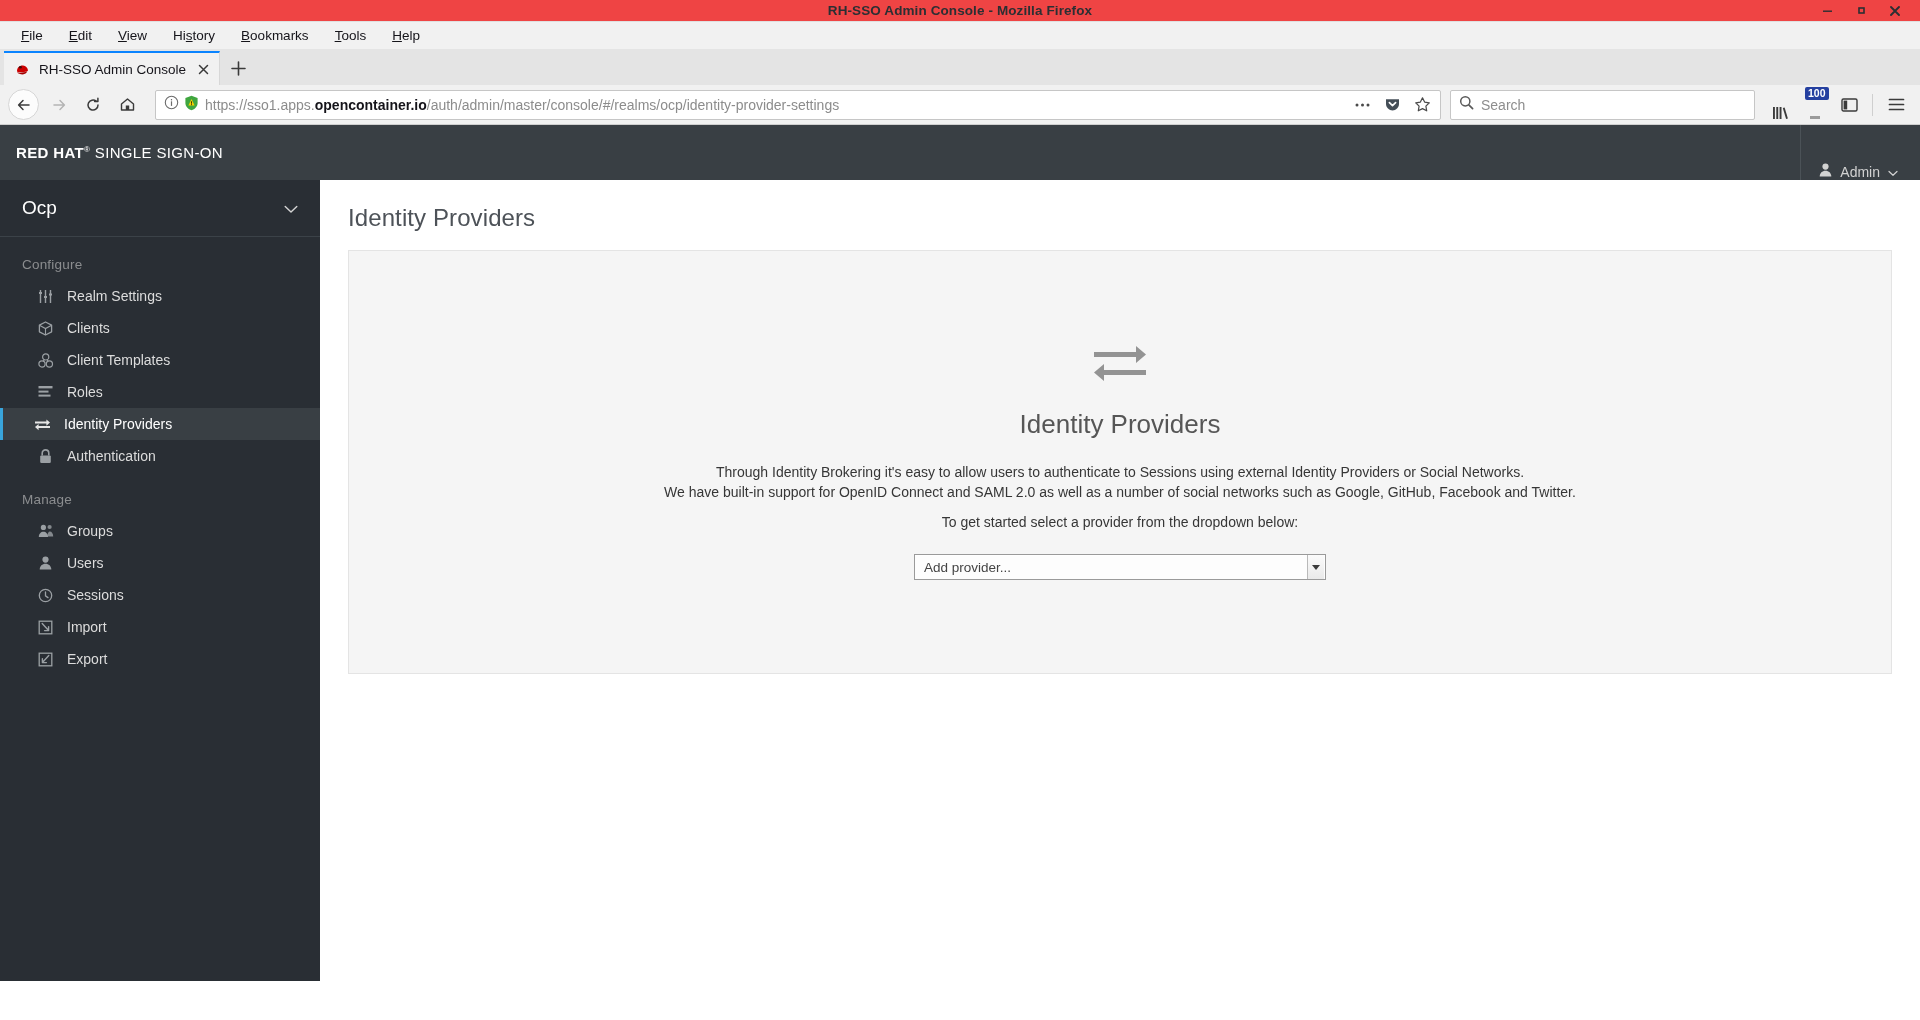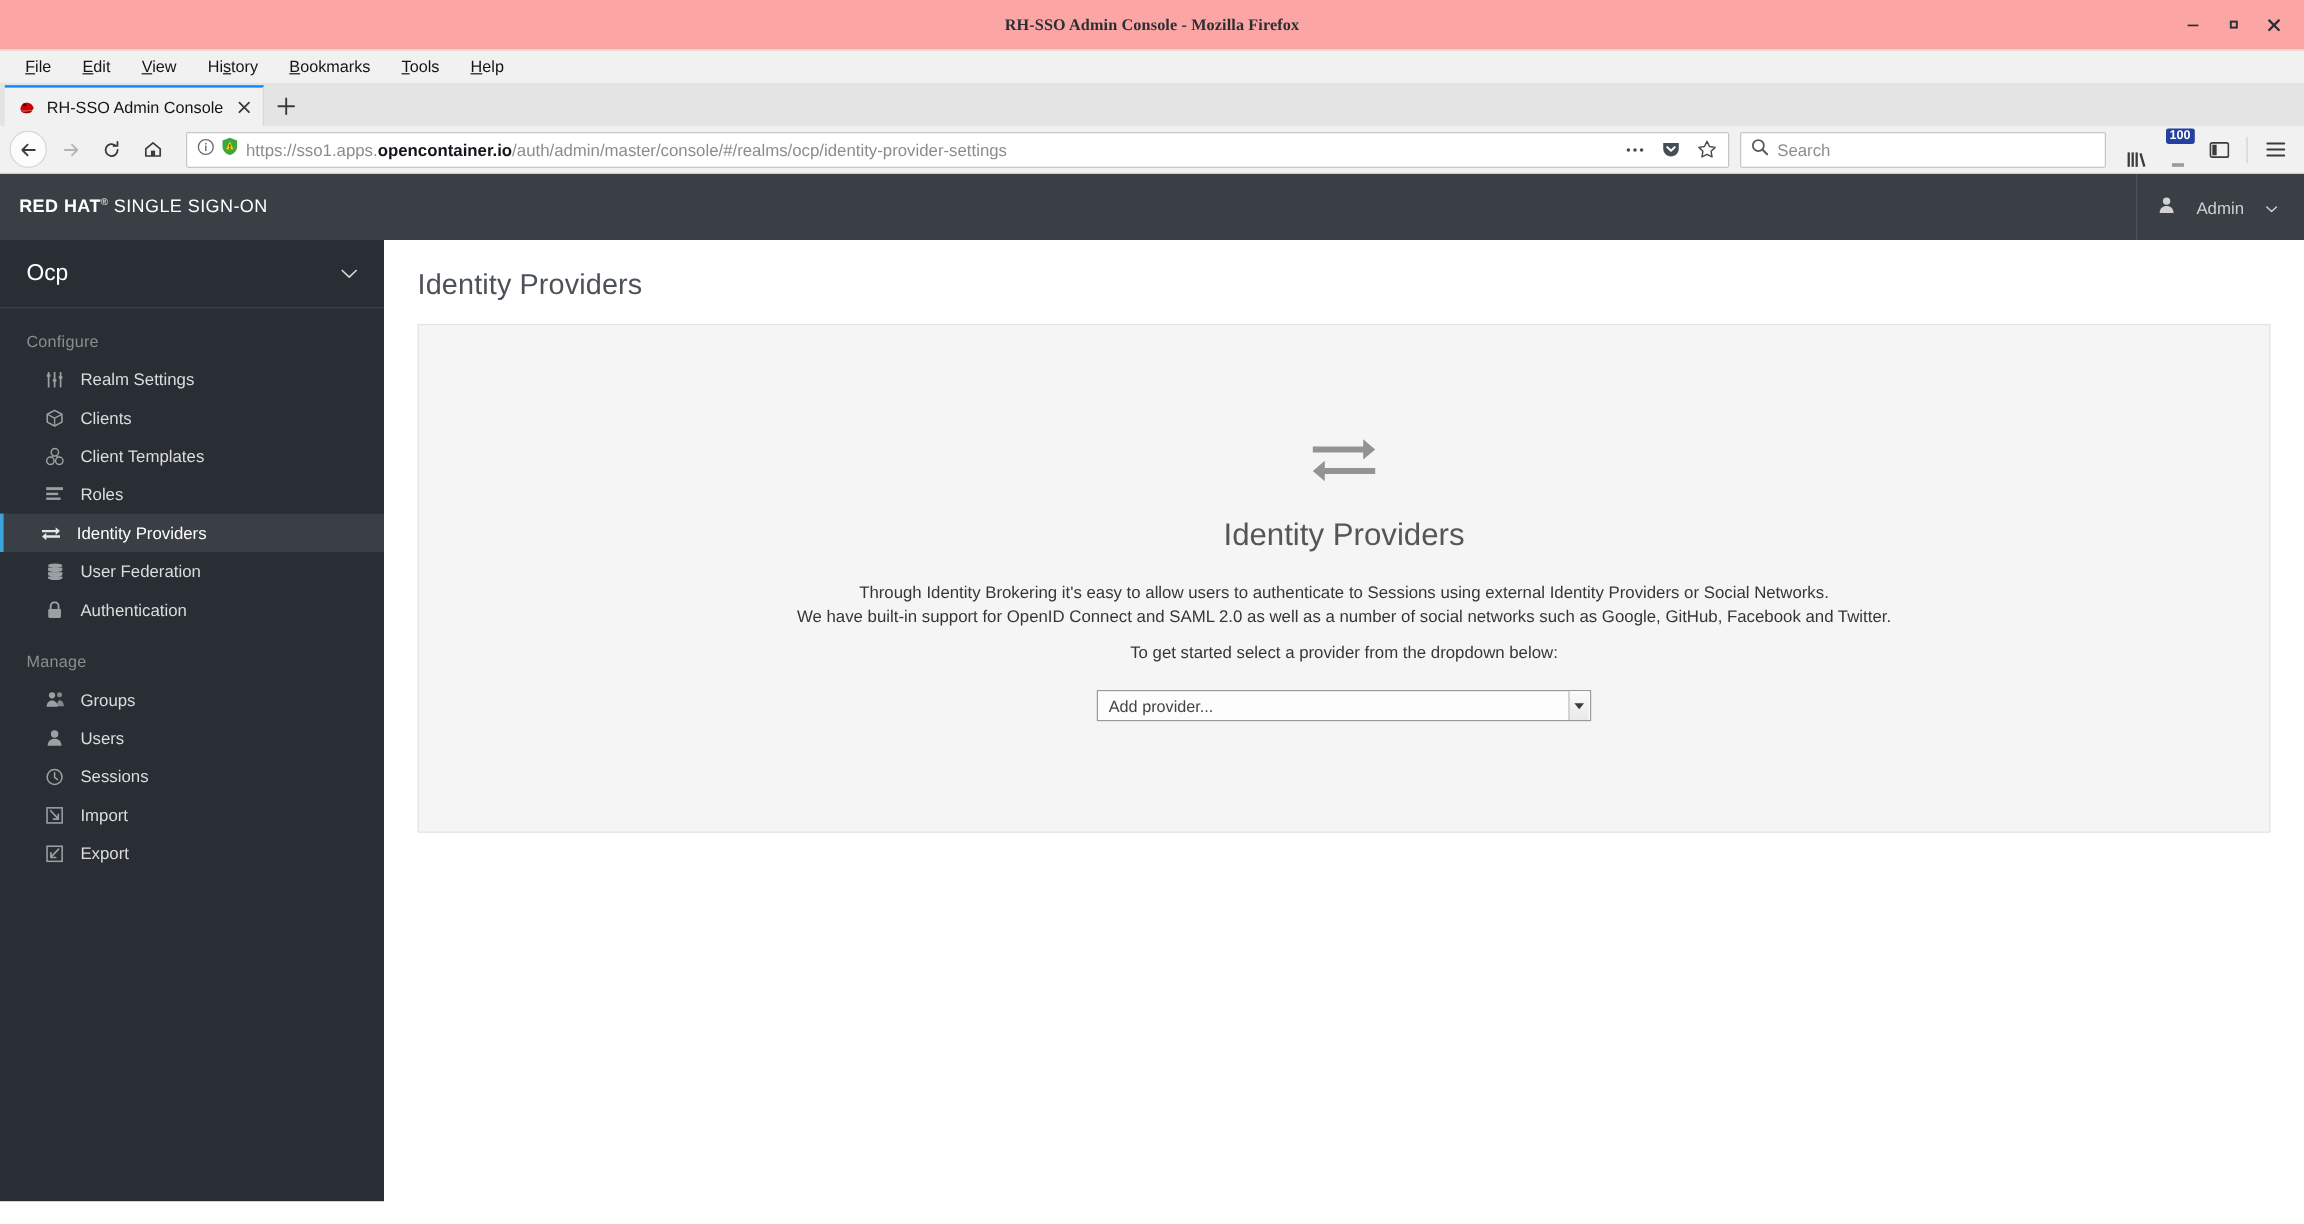--- a/index.html
+++ b/index.html
@@ -6,26 +6,25 @@
   html, body {
     margin: 0; padding: 0;
     width: 1920px; height: 1020px;
     overflow: hidden;
     font-family: "Liberation Sans", sans-serif;
     background: #ffffff;
   }
 
   
   .titlebar {
-    height: 42px;
-    background: #fca5a5;
+    height: 22px;
+    background: #ef4444;
     border-bottom: 1px solid #e0e0e0;
     display: flex; align-items: center;
     position: relative;
-    font-family: Liberation Serif, serif;
   }
   .titlebar-title {
     position: absolute; left: 0; right: 0;
     text-align: center;
     font-size: 13.5px; font-weight: bold;
     color: #2b2f33;
     letter-spacing: .1px;
   }
   .wincontrols {
     position: absolute; right: 8px; top: 0; bottom: 0;
@@ -167,21 +166,21 @@
     justify-content: space-between;
     padding: 0 0 0 16px;
   }
   .rh-logo { font-size: 15px; color: #fff; letter-spacing: .35px; }
   .rh-logo .bold { font-weight: bold; }
   .rh-logo .tm { font-size: 8px; vertical-align: super; }
   .rh-logo .light { font-weight: 500; }
   .rh-user-wrap { display: flex; align-items: center; height: 100%; }
   .rh-user-sep { width: 1px; height: 55px; background: #4b5257; }
   .rh-user {
-    display: flex; align-items: center; gap: 18px;
+    display: flex; align-items: flex-end; gap: 8px;
     color: #d2d2d2; font-size: 14px;
     padding: 0 22px 0 18px;
     height: 100%;
   }
 
   .body-row { display: flex; height: 801px; }
 
   .sidebar {
     width: 320px; flex: 0 0 320px;
     background: #292e34;
@@ -533,34 +532,20 @@
       <div class="nav-item active">
         <span class="nav-icon">
           <svg width="17" height="13" viewBox="0 0 17 13">
             <path d="M1 3.6 H12.4 V1.4 L16 4.6 L12.4 7.8 V5.6 H1 Z" fill="currentColor"></path>
             <path d="M16 9.4 H4.6 V7.2 L1 10.4 L4.6 13.6 V11.4 H16 Z" fill="currentColor" transform="translate(0,-1.3)"></path>
           </svg>
         </span>
         <span>Identity Providers</span>
       </div>
 
-      <div class="nav-item">
-        <span class="nav-icon">
-          <svg width="14" height="15" viewBox="0 0 14 15">
-            <ellipse cx="7" cy="2.4" rx="6" ry="1.9" fill="currentColor"></ellipse>
-            <rect x="1" y="4" width="12" height="1.8" fill="currentColor"></rect>
-            <ellipse cx="7" cy="6.2" rx="6" ry="1.6" fill="currentColor"></ellipse>
-            <rect x="1" y="7.8" width="12" height="1.8" fill="currentColor"></rect>
-            <ellipse cx="7" cy="10" rx="6" ry="1.6" fill="currentColor"></ellipse>
-            <rect x="1" y="11.5" width="12" height="1.3" fill="currentColor"></rect>
-            <ellipse cx="7" cy="12.7" rx="6" ry="1.6" fill="currentColor"></ellipse>
-          </svg>
-        </span>
-        <span>User Federation</span>
-      </div>
 
       <div class="nav-item">
         <span class="nav-icon">
           <svg width="13" height="15" viewBox="0 0 13 15">
             <path d="M3.2 6.5 V4.2 A3.3 3.3 0 0 1 9.8 4.2 V6.5" stroke="currentColor" stroke-width="1.6" fill="none"></path>
             <rect x="1.2" y="6.4" width="10.6" height="7.6" rx="1.2" fill="currentColor"></rect>
           </svg>
         </span>
         <span>Authentication</span>
       </div>

